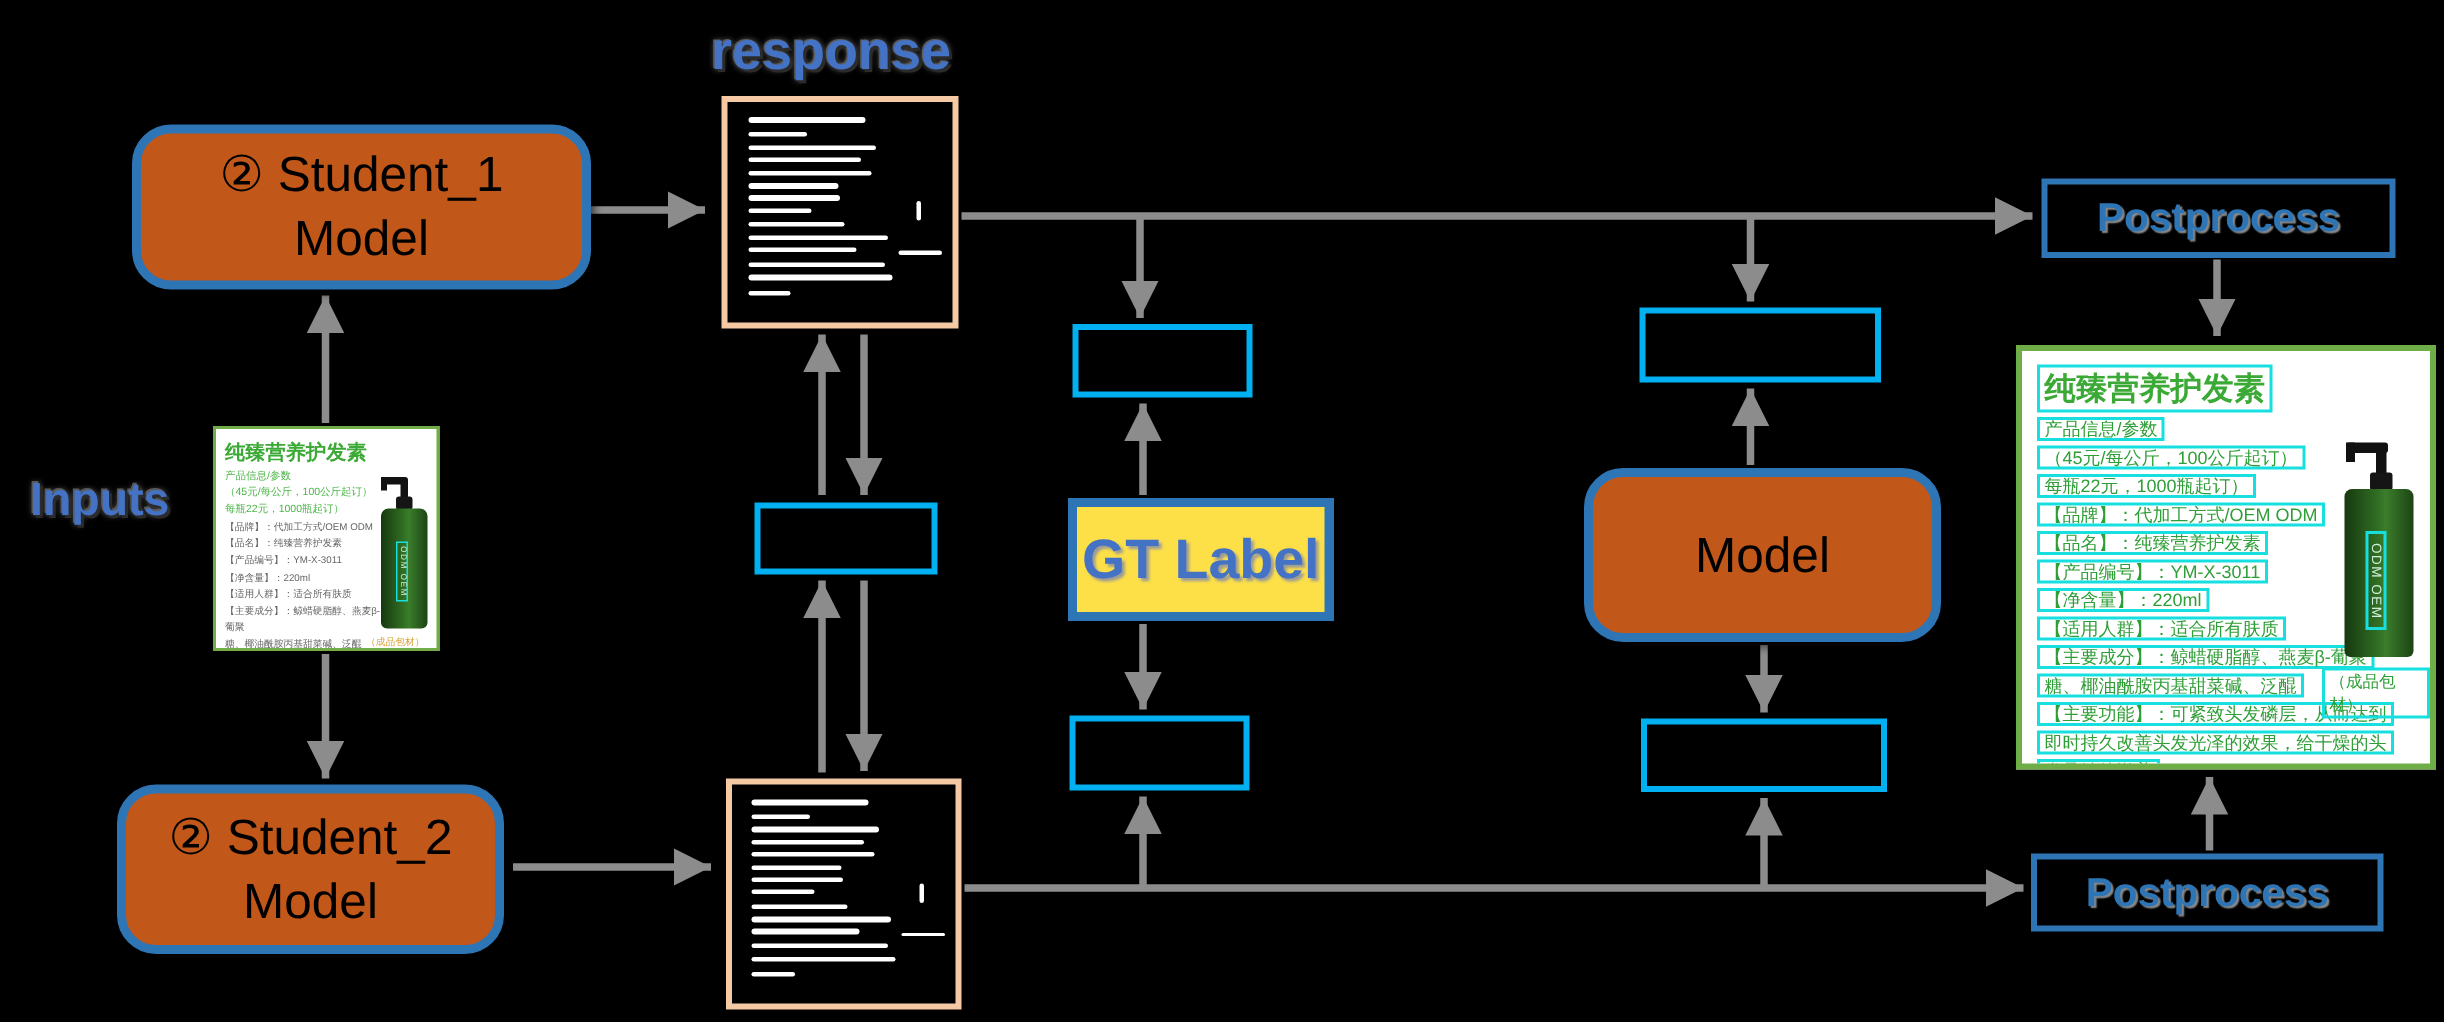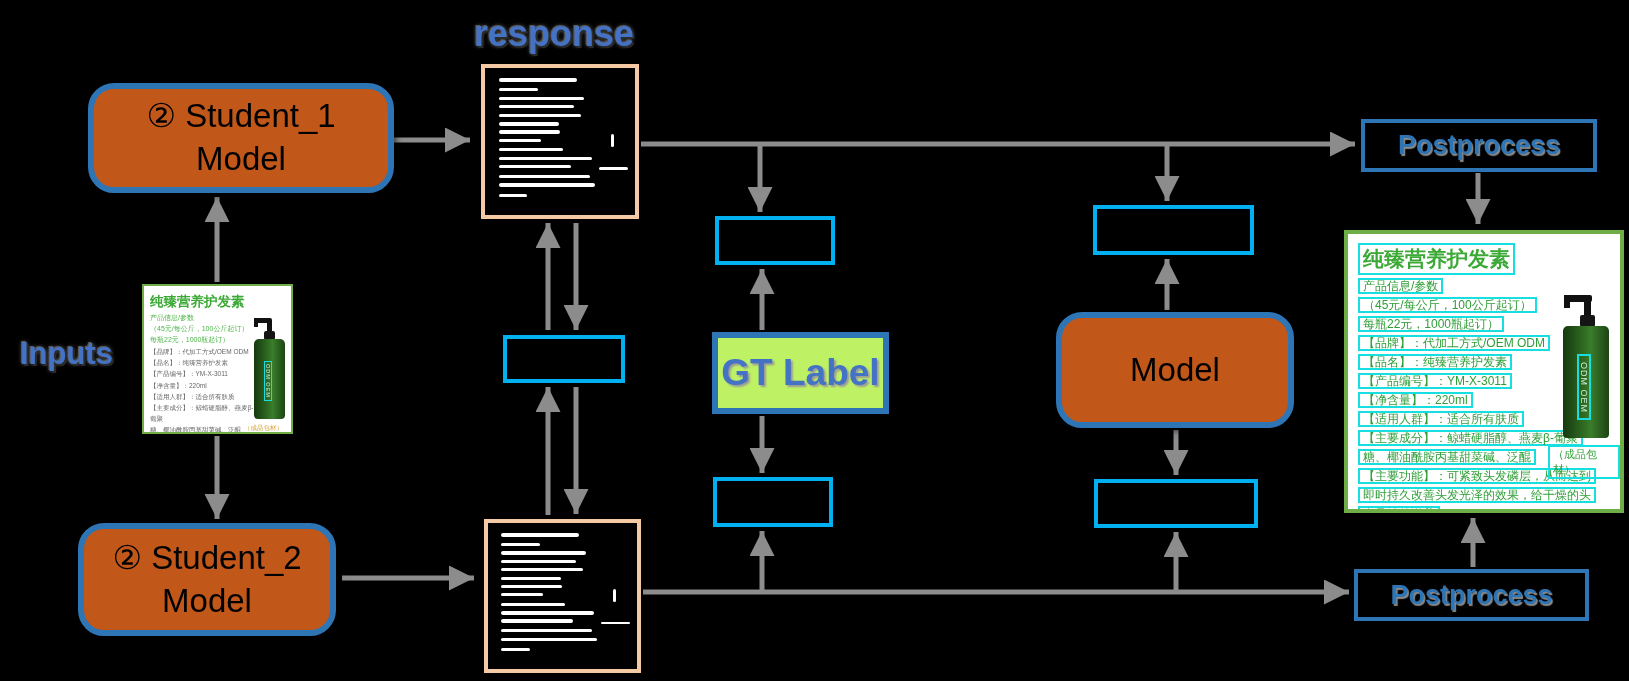--- a/index.html
+++ b/index.html
@@ -14,21 +14,21 @@
     color:#000;display:flex;flex-direction:column;align-items:center;
     justify-content:center;font-size:33px;line-height:1.3;box-sizing:border-box;
     box-shadow:2px 3px 6px rgba(0,0,0,.6);}
   
   .map-box{background:#000;border:4px solid #F5C9A4;box-sizing:border-box;}
   .map-inner{position:relative;width:100%;height:100%;}
   .map-line{position:absolute;background:#fff;border-radius:2px;}
   
   .cyan-box{border:4px solid #00B0F0;box-sizing:border-box;background:transparent;}
   
-  .gt-box{background:#bef264;border:6px solid #2E75B6;box-sizing:border-box;
+  .gt-box{background:#fde047;border:6px solid #2E75B6;box-sizing:border-box;
     display:flex;align-items:center;justify-content:center;}
   .gt-text{color:#4472C4;font-weight:bold;font-size:37px;
     text-shadow:2px 2px 2px #9a9a9a;}
   
   .pp-box{border:4px solid #2E75B6;box-sizing:border-box;display:flex;
     align-items:center;justify-content:center;}
   .pp-text{color:#2E75B6;font-weight:bold;font-size:27px;
     text-shadow:1.5px 1.5px 1px #8a8a8a;}
   
   .in-card{background:#fff;border:2px solid #70AD47;box-sizing:border-box;
@@ -84,21 +84,21 @@
     <line x1="643" y1="592" x2="1349" y2="592" marker-end="url(#ah)"></line>
     <line x1="762" y1="590" x2="762" y2="531" marker-end="url(#ah)"></line>
     <line x1="1176" y1="590" x2="1176" y2="532" marker-end="url(#ah)"></line>
     <line x1="1478" y1="173" x2="1478" y2="224" marker-end="url(#ah)"></line>
     <line x1="1473" y1="567" x2="1473" y2="518" marker-end="url(#ah)"></line>
   </g>
 </svg>
 
 <div class="abs blue-caption" style="left:444px;top:13px;width:220px;text-align:center;font-size:36px;">response maps</div>
 
-<div class="abs blue-caption" style="left:20px;top:336px;font-size:31px;text-align:center;">Inputs</div>
+<div class="abs blue-caption" style="left:20px;top:315px;font-size:31px;text-align:center;">Inputs</div>
 
 <div class="abs orange-node" style="left:88px;top:83px;width:306px;height:110px;">
   <div>② Student_1</div>
   <div>Model</div>
 </div>
 
 <div class="abs orange-node" style="left:78px;top:523px;width:258px;height:113px;">
   <div>② Student_2</div>
   <div>Model</div>
 </div>

